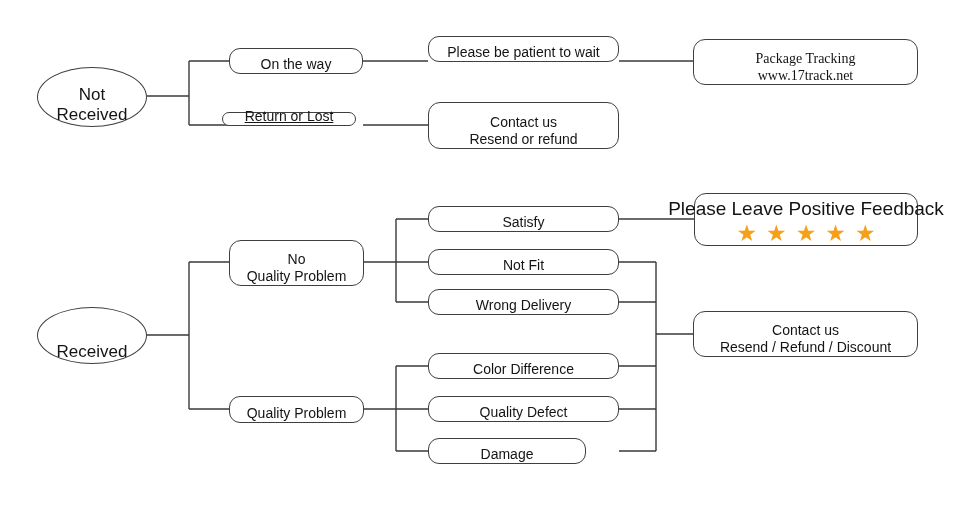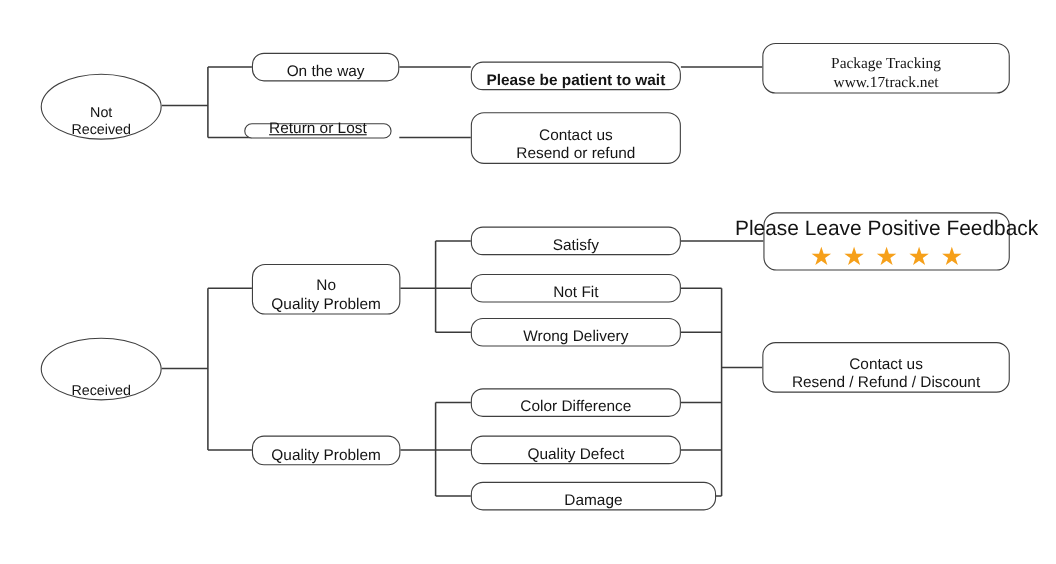--- a/index.html
+++ b/index.html
@@ -39,21 +39,21 @@
     justify-content: flex-end;
     font-size: 14px;
     color: #141414;
     line-height: 1.22;
     text-align: center;
     white-space: nowrap;
   }
   .node.big { border-radius: 12px; }
   .node.ellipse {
     border-radius: 50%;
-    font-size: 13px;
+    font-size: 17px;
   }
   .stars {
     font-size: 23px;
     line-height: 1;
     letter-spacing: 9px;
     padding-left: 9px; 
     margin-top: 2px;
   }
   .feedback-title { font-size: 19px; }
 </style>
@@ -80,21 +80,21 @@
   </div>
 
   <div class="node" style="left:229px; top:48px; width:134px; height:26px;">
     <span>On the way</span>
   </div>
 
   <div class="node" style="left:222px; top:112px; width:134px; height:14px;text-decoration:underline;">
     <span>Return or Lost</span>
   </div>
 
-  <div class="node" style="left:428px; top:56px; width:191px; height:26px;font-weight:bold;">
+  <div class="node" style="left:428px; top:36px; width:191px; height:26px;">
     <span>Please be patient to wait</span>
   </div>
 
   <div class="node big" style="left:693px; top:39px; width:225px; height:46px;font-family:Liberation Serif, serif;">
     <span>Package Tracking</span>
     <span>www.17track.net</span>
   </div>
 
   <div class="node big" style="left:428px; top:102px; width:191px; height:47px;">
     <span>Contact us</span>
@@ -127,21 +127,21 @@
   </div>
 
   <div class="node" style="left:428px; top:353px; width:191px; height:26px;">
     <span>Color Difference</span>
   </div>
 
   <div class="node" style="left:428px; top:396px; width:191px; height:26px;">
     <span>Quality Defect</span>
   </div>
 
-  <div class="node" style="left:428px; top:438px; width:223px; height:26px;">
+  <div class="node" style="left:428px; top:438px; width:158px; height:26px;">
     <span>Damage</span>
   </div>
 
   <div class="node big" style="left:694px; top:193px; width:224px; height:53px;">
     <span class="feedback-title">Please Leave Positive Feedback</span>
     <span class="stars" style="color: rgb(246, 160, 26);">★★★★★</span>
   </div>
 
   <div class="node big" style="left:693px; top:311px; width:225px; height:46px;">
     <span>Contact us</span>

